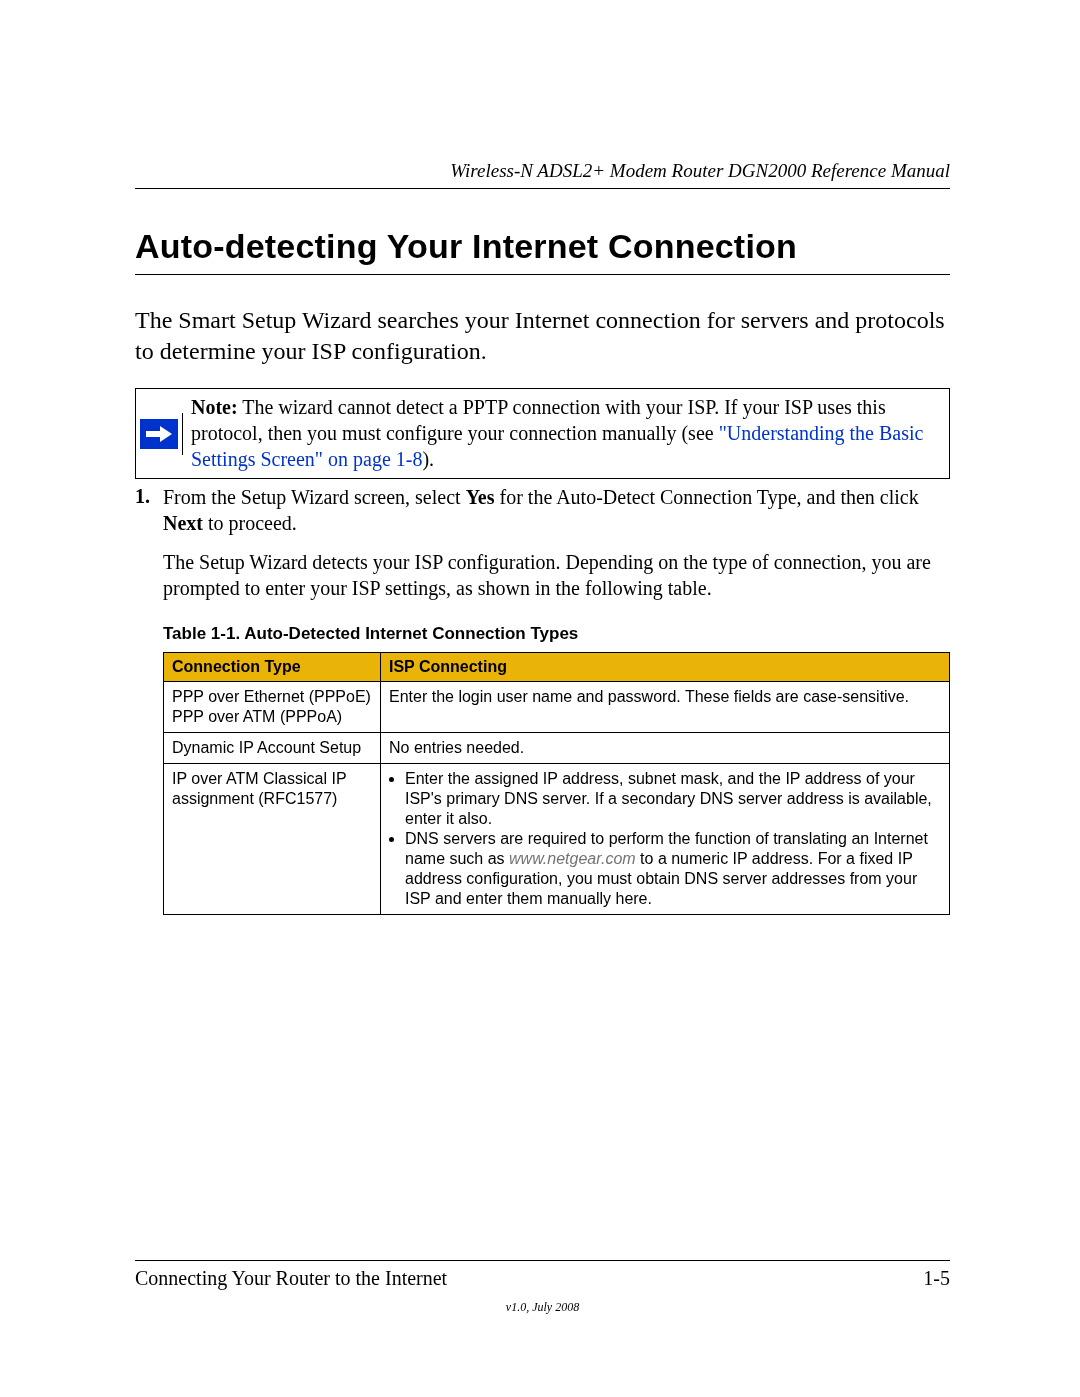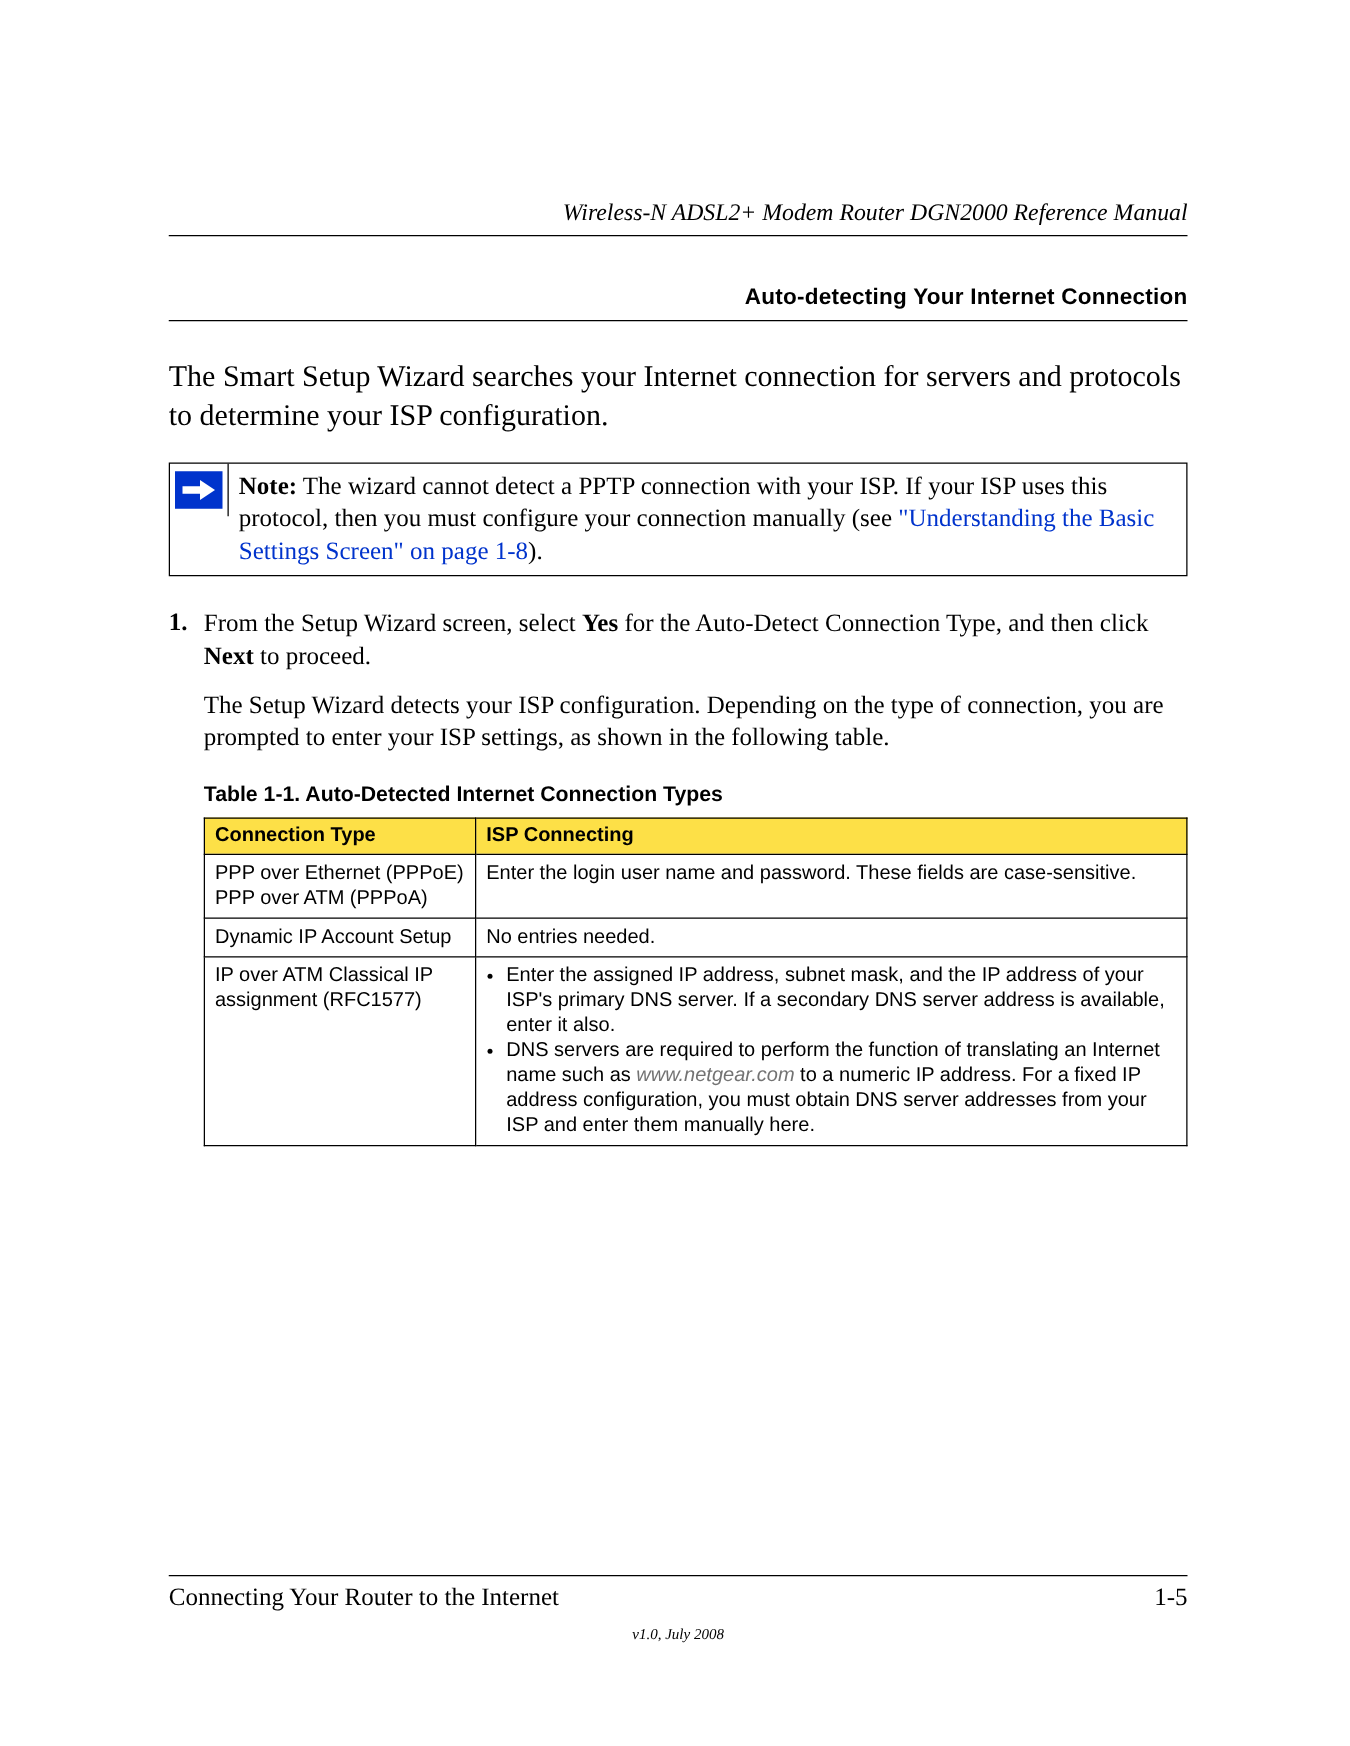--- a/index.html
+++ b/index.html
@@ -21,37 +21,36 @@
     font-style: italic;
     font-size: 19px;
     text-align: right;
     padding-bottom: 6px;
     border-bottom: 1px solid #000;
     margin-bottom: 38px;
   }
   .section-title {
     font-family: Arial, Helvetica, sans-serif;
     font-weight: bold;
-    font-size: 18px;
+    font-size: 34px;
     padding-bottom: 8px;
     border-bottom: 1px solid #000;
     margin-bottom: 30px;
     letter-spacing: 0.2px;
-    text-align: right;
   }
   .para {
     font-size: 24px;
     line-height: 1.28;
     margin: 0 0 22px 0;
   }
   .note-box {
     border: 1px solid #000;
     display: flex;
-    align-items: flex-start;
-    margin-bottom: 26px;
+    align-items: center;
+    margin-bottom: 6px;
   }
   .note-icon-cell {
     border-right: 1px solid #000;
     width: 54px;
     display: flex;
     align-items: center;
     justify-content: center;
     padding: 6px 4px;
   }
   .note-icon {
@@ -124,21 +123,21 @@
     margin: 0 0 8px 28px;
   }
   table.data {
     border-collapse: collapse;
     margin-left: 28px;
     width: calc(100% - 28px);
     font-family: Arial, Helvetica, sans-serif;
     font-size: 16px;
   }
   table.data th {
-    background: #fde047;
+    background: #eab308;
     text-align: left;
     font-weight: bold;
     border: 1px solid #000;
     padding: 5px 8px;
     vertical-align: top;
   }
   table.data td {
     border: 1px solid #000;
     padding: 5px 8px;
     vertical-align: top;

